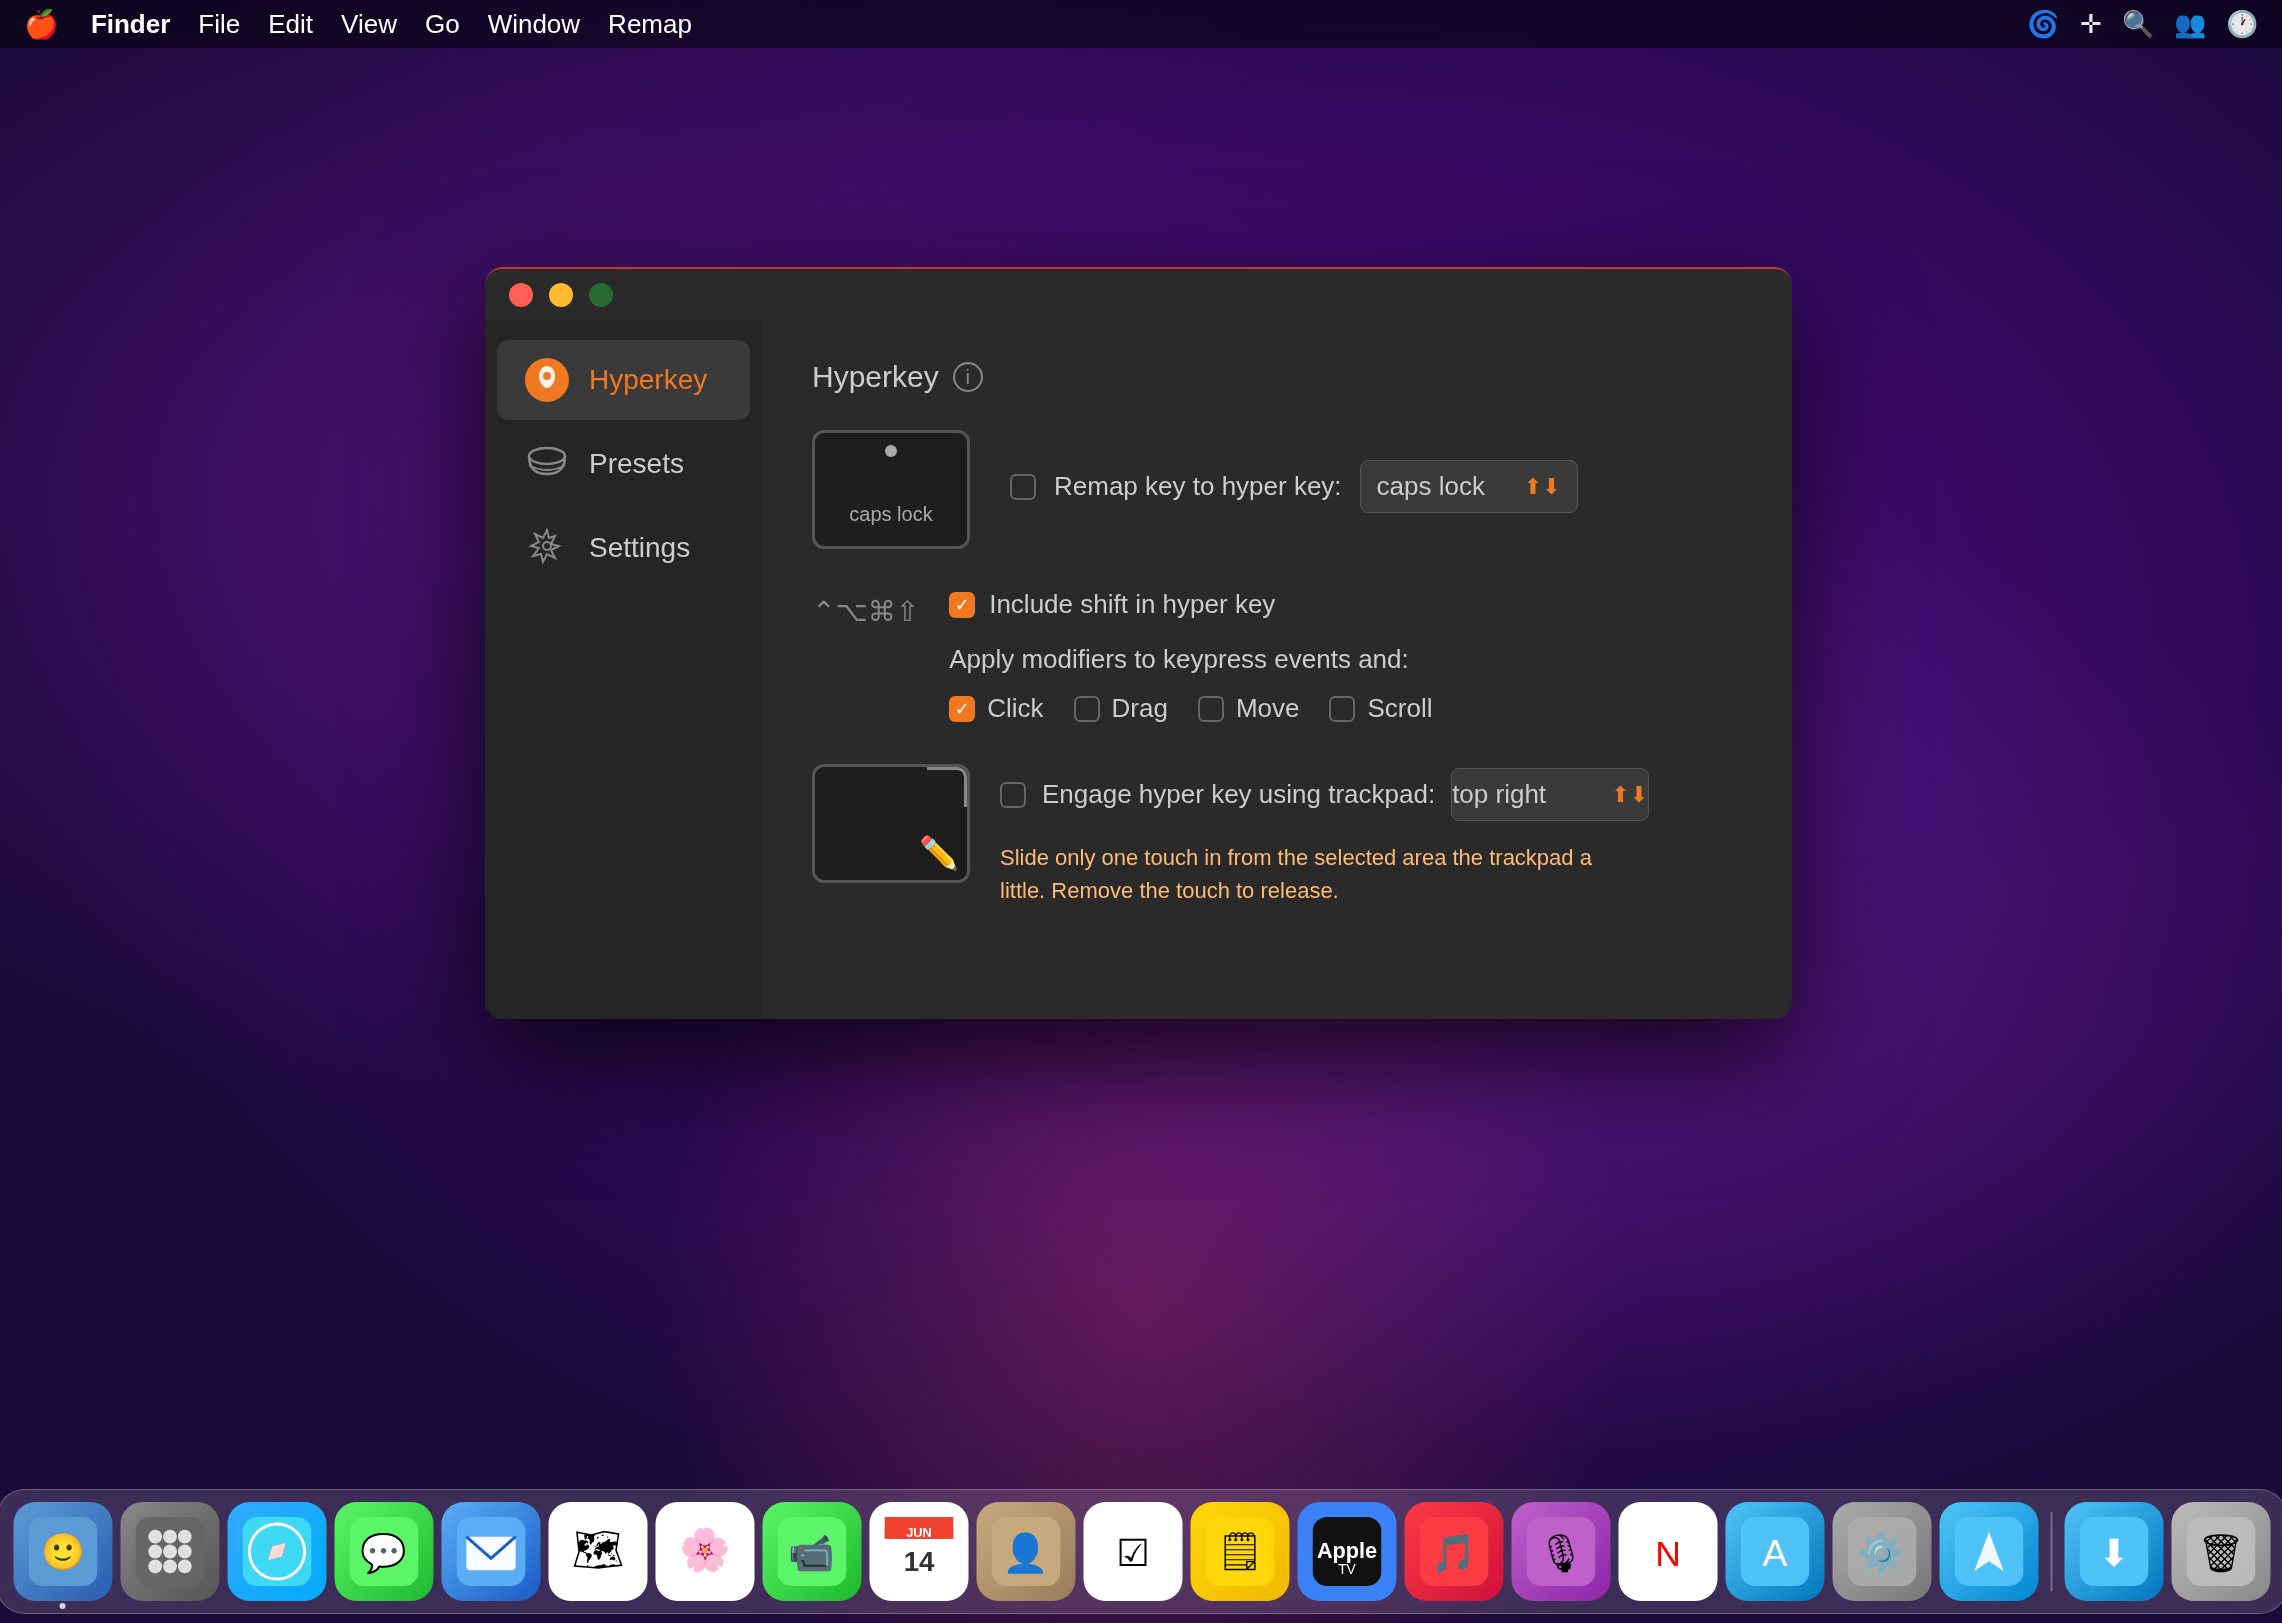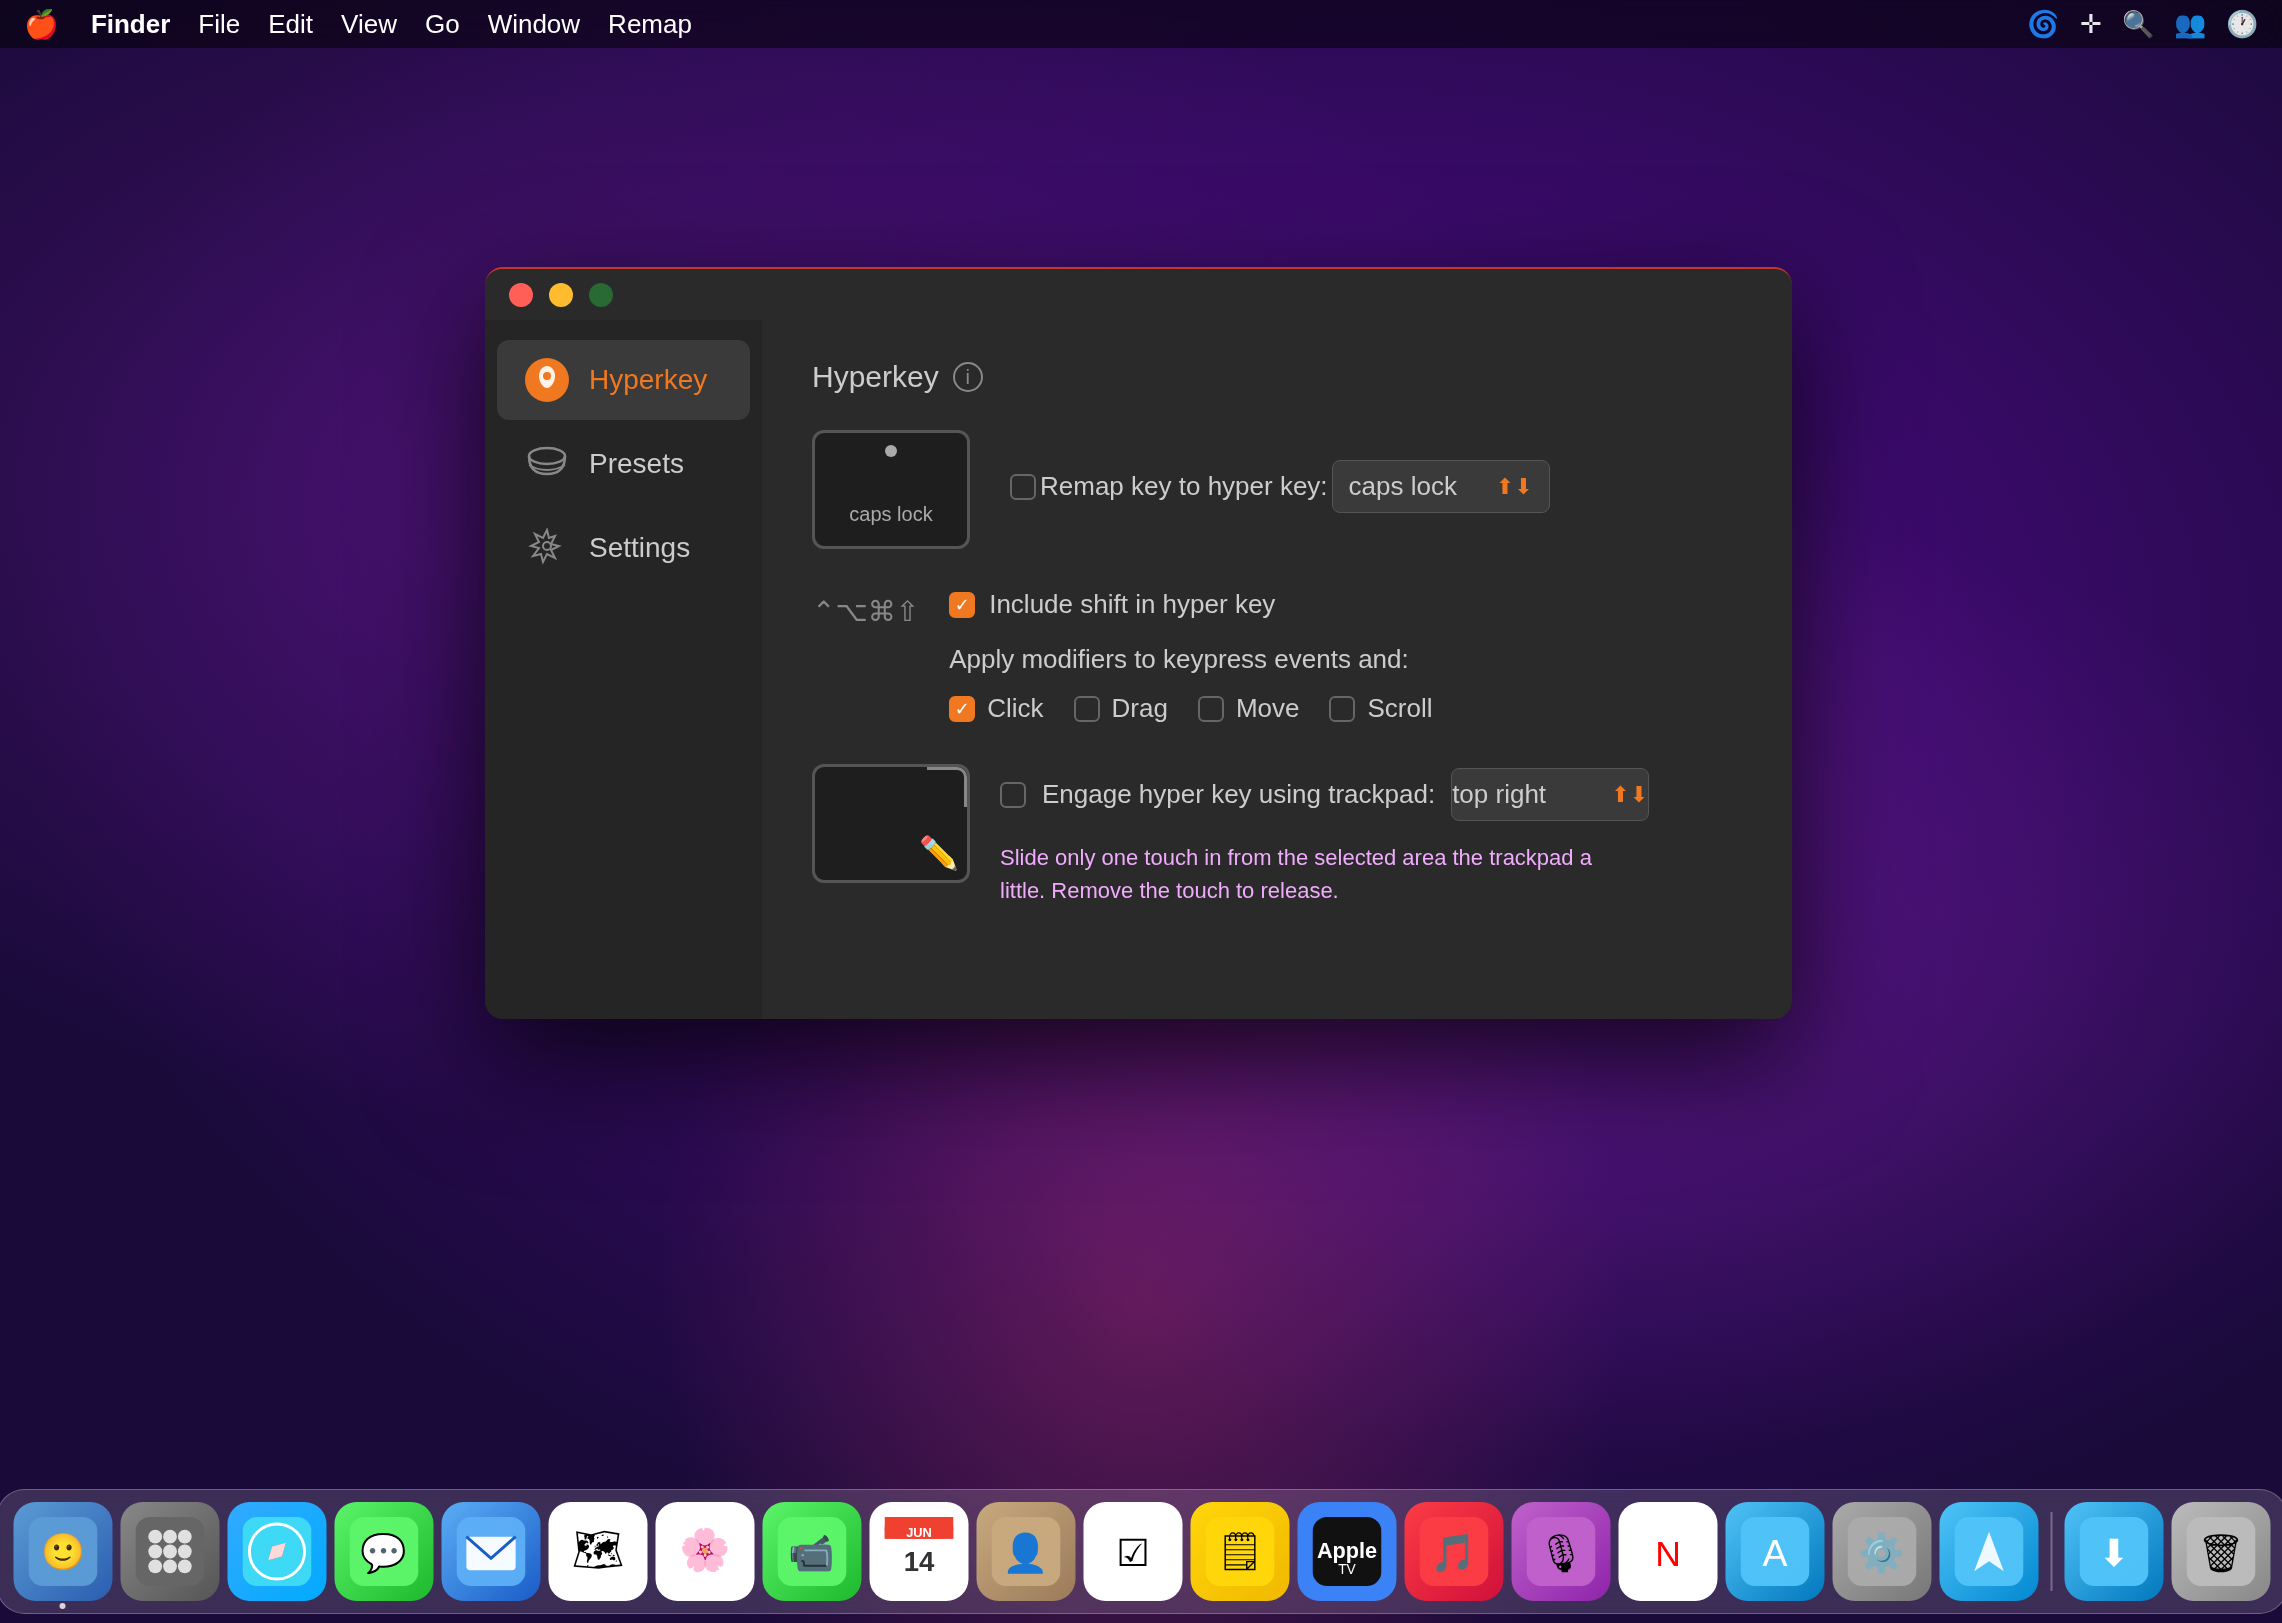--- a/index.html
+++ b/index.html
@@ -228,21 +228,21 @@
 
     .key-label-text {
       font-size: 20px;
       color: #aaa;
       margin-bottom: 8px;
     }
 
     .remap-section {
       display: flex;
       align-items: center;
-      gap: 4px;
+      gap: 18px;
       padding-top: 30px;
     }
 
     .checkbox {
       width: 26px;
       height: 26px;
       border: 2px solid #666;
       border-radius: 6px;
       background: transparent;
       flex-shrink: 0;
@@ -409,21 +409,21 @@
       font-size: 26px;
       display: flex;
       align-items: center;
       gap: 10px;
       cursor: pointer;
       min-width: 198px;
     }
 
     .trackpad-hint {
       font-size: 22px;
-      color: #f0abfc;
+      color: #fdba74;
       line-height: 1.5;
       max-width: 594px;
     }
 
     
     .dock-container {
       position: absolute;
       bottom: 10px;
       left: 50%;
       transform: translateX(-50%);

